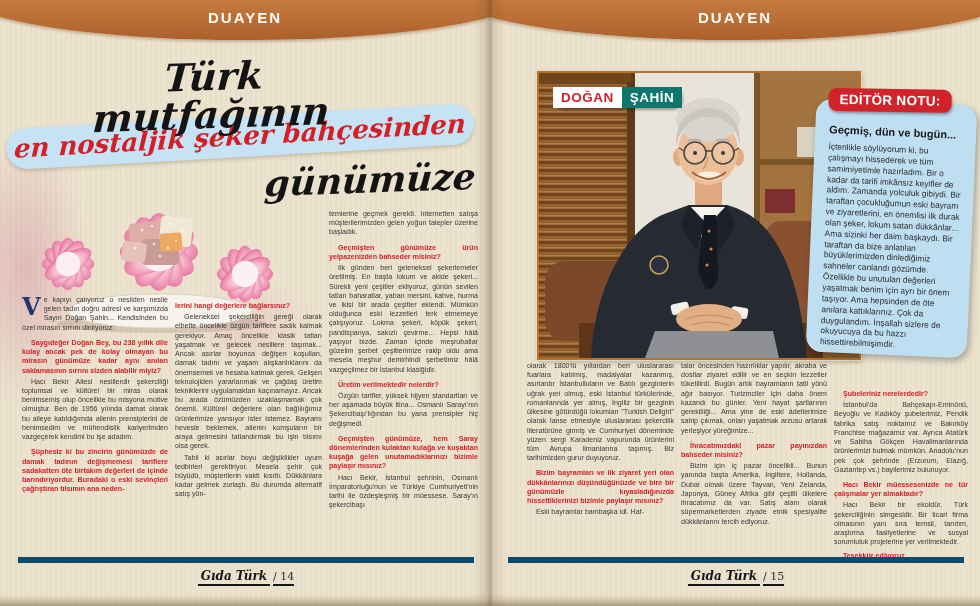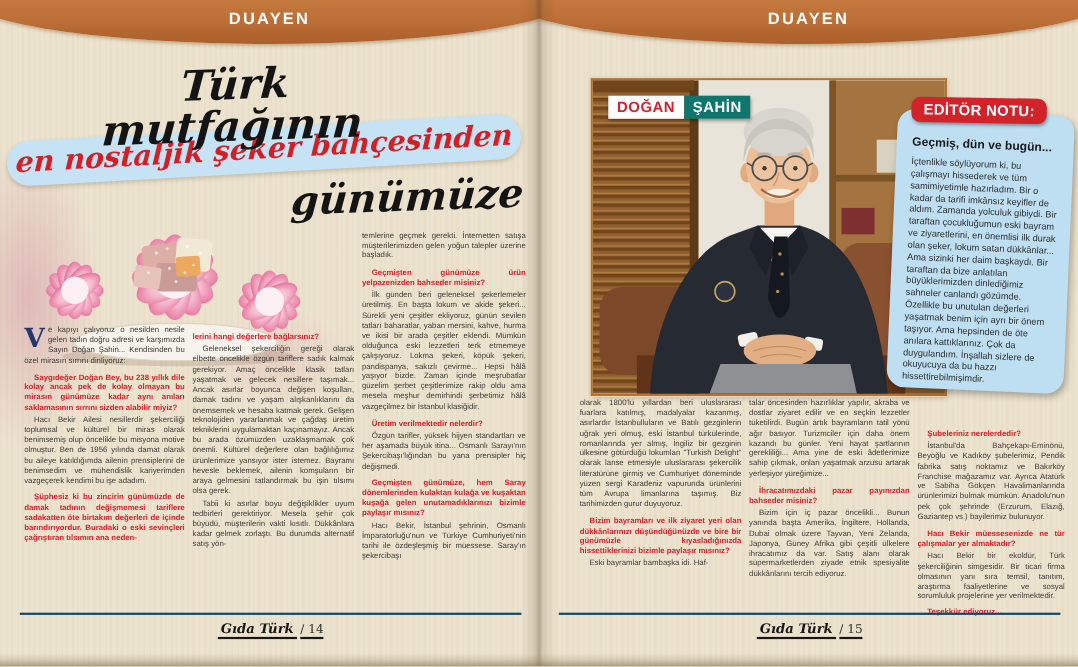--- a/index.html
+++ b/index.html
@@ -51,34 +51,34 @@
   .col p.closing{color:#d6202a;font-weight:bold;margin-top:4px;}
   .dropcap{float:left;font-family:"DejaVu Serif",serif;font-weight:bold;color:#24386f;
     font-size:24px;line-height:20px;padding:1px 3px 0 0;}
   .lcol1{left:22px;top:296px;width:146px;height:261px;}
   .lcol2{left:175px;top:296px;width:147px;height:261px;}
   .lcol3{left:329px;top:210px;width:149px;height:347px;}
   .rcol1{left:37px;top:362px;width:147px;height:195px;}
   .rcol2{left:191px;top:362px;width:146px;height:195px;}
   .rcol3{left:344px;top:384px;width:134px;height:195px;}
   
-  .footer{position:absolute;left:18px;width:456px;top:557px;border-top:2px solid #0c4a6e;
+  .footer{position:absolute;left:18px;width:456px;top:557px;border-top:6px solid #0c4a6e;
     text-align:center;padding-top:3px;z-index:6;}
   .ft-name{font-family:"DejaVu Serif",serif;font-weight:bold;font-style:italic;font-size:12px;
     color:#161616;border-bottom:2.5px solid #161616;padding:0 3px 1px;}
   .ft-page{font-family:"DejaVu Serif",serif;font-size:11px;color:#2c2c2c;margin-left:3px;
     border-bottom:2.5px solid #161616;padding-bottom:1px;}
   
   .photo{position:absolute;left:47px;top:71px;width:320px;height:285px;z-index:2;
     border:2px solid #b5732f;box-shadow:0 0 0 1px #e8d8bc,1px 2px 5px rgba(0,0,0,.25);
     background:#e9e4d9;}
   .photo svg{display:block;}
   .name-tag{position:absolute;top:14px;left:14px;display:flex;z-index:3;
     font-weight:bold;font-size:13.5px;letter-spacing:.5px;
-    box-shadow:1px 2px 3px rgba(0,0,0,.35);}
+    box-shadow:1px 2px 3px rgba(0,0,0,.35);border-radius:10px;}
   .name-first{background:#ffffff;color:#d6202a;padding:3px 8px;}
   .name-last{background:#0f766e;color:#ffffff;padding:3px 8px;}
   
   .note{position:absolute;left:321px;top:102px;width:161px;height:253px;background:#bedef2;
     border-radius:16px;transform:rotate(2.5deg);z-index:4;
     box-shadow:2px 3px 7px rgba(0,0,0,.3);padding:22px 12px 8px 14px;box-sizing:border-box;}
   .note-badge{position:absolute;top:-13px;left:12px;background:#d2232b;color:#fff;
     font-weight:bold;font-size:13.5px;padding:4px 11px;border-radius:8px;
     transform:rotate(-1.5deg);box-shadow:1px 2px 3px rgba(0,0,0,.35);letter-spacing:.3px;}
   .note-heading{font-weight:bold;font-size:11px;color:#181818;margin:2px 0 6px;}

